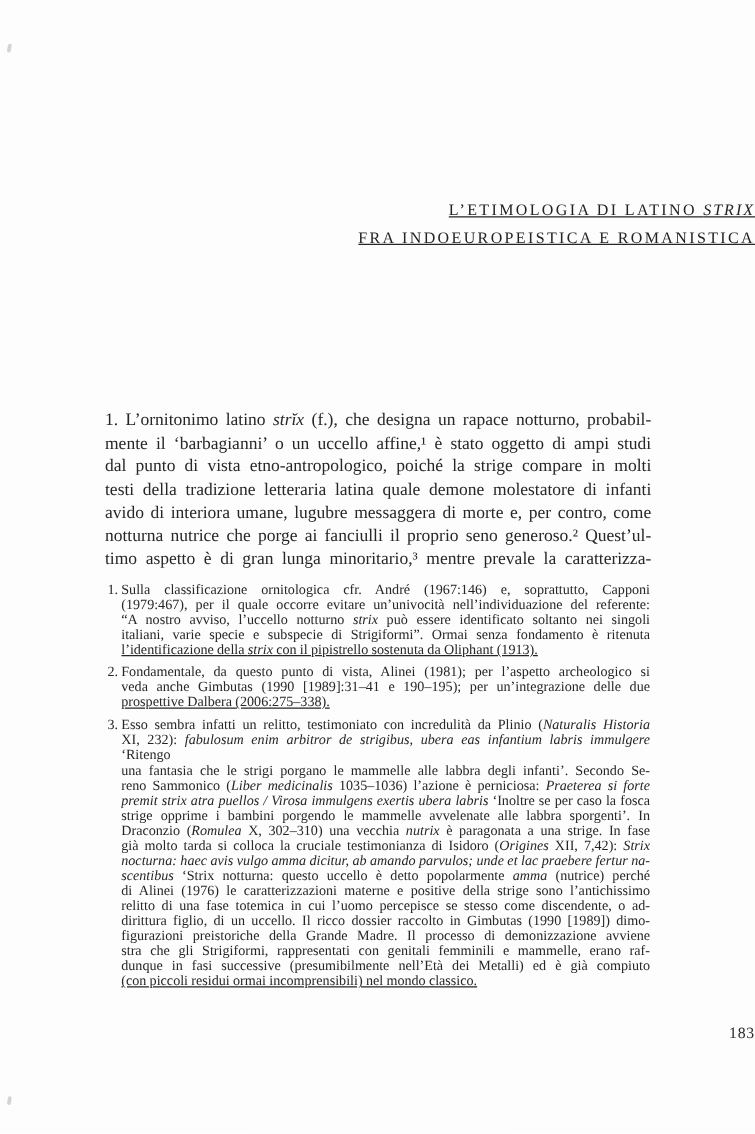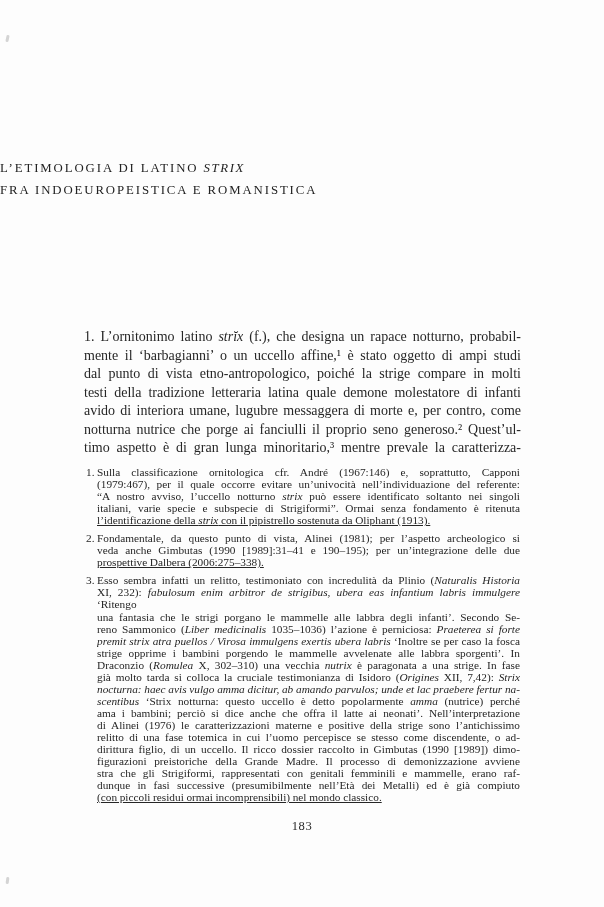--- a/index.html
+++ b/index.html
@@ -11,21 +11,22 @@
   .page {
     position: relative;
     width: 604px; height: 907px;
     background: #fdfdfd;
     color: #262626;
     overflow: hidden;
   }
   .title-block {
     position: absolute;
     left: 0; right: 0; top: 157px;
-    text-align: left;
+    text-align: right;
+    text-decoration: underline;
   }
   .title-line {
     font-size: 12.8px;
     letter-spacing: 1.9px;
     line-height: 22px;
     color: #222222;
     white-space: nowrap;
   }
   .title-line i { letter-spacing: 1.6px; }
   .main-text {
@@ -49,21 +50,21 @@
   .fn-num { position: absolute; left: 0; top: 0; }
   .tl {
     text-align: justify;
     text-align-last: justify;
     overflow: hidden;
   }
   .tl.ll { text-align-last: left; text-decoration: underline; }
   .page-number {
     position: absolute;
     left: 0; right: 0; top: 819px;
-    text-align: center;
+    text-align: right;
     font-size: 12.6px;
     letter-spacing: 0.6px;
     color: #2a2a2a;
   }
   .artifact {
     position: absolute;
     width: 3px; height: 7px;
     background: #c9c9c9;
     border-radius: 2px;
     opacity: 0.8;
@@ -113,21 +114,20 @@
         <div class="tl">Esso sembra infatti un relitto, testimoniato con incredulità da Plinio (<i>Naturalis Historia</i></div>
         <div class="tl">XI, 232): <i>fabulosum enim arbitror de strigibus, ubera eas infantium labris immulgere</i> ‘Ritengo</div>
         <div class="tl">una fantasia che le strigi porgano le mammelle alle labbra degli infanti’. Secondo Se-</div>
         <div class="tl">reno Sammonico (<i>Liber medicinalis</i> 1035–1036) l’azione è perniciosa: <i>Praeterea si forte</i></div>
         <div class="tl"><i>premit strix atra puellos / Virosa immulgens exertis ubera labris</i> ‘Inoltre se per caso la fosca</div>
         <div class="tl">strige opprime i bambini porgendo le mammelle avvelenate alle labbra sporgenti’. In</div>
         <div class="tl">Draconzio (<i>Romulea</i> X, 302–310) una vecchia <i>nutrix</i> è paragonata a una strige. In fase</div>
         <div class="tl">già molto tarda si colloca la cruciale testimonianza di Isidoro (<i>Origines</i> XII, 7,42): <i>Strix</i></div>
         <div class="tl"><i>nocturna: haec avis vulgo amma dicitur, ab amando parvulos; unde et lac praebere fertur na-</i></div>
         <div class="tl"><i>scentibus</i> ‘Strix notturna: questo uccello è detto popolarmente <i>amma</i> (nutrice) perché</div>
-        <div class="tl">ama i bambini; perciò si dice anche che offra il latte ai neonati’. Nell’interpretazione</div>
         <div class="tl">di Alinei (1976) le caratterizzazioni materne e positive della strige sono l’antichissimo</div>
         <div class="tl">relitto di una fase totemica in cui l’uomo percepisce se stesso come discendente, o ad-</div>
         <div class="tl">dirittura figlio, di un uccello. Il ricco dossier raccolto in Gimbutas (1990 [1989]) dimo-</div>
         <div class="tl">figurazioni preistoriche della Grande Madre. Il processo di demonizzazione avviene</div>
         <div class="tl">stra che gli Strigiformi, rappresentati con genitali femminili e mammelle, erano raf-</div>
         <div class="tl">dunque in fasi successive (presumibilmente nell’Età dei Metalli) ed è già compiuto</div>
         <div class="tl ll">(con piccoli residui ormai incomprensibili) nel mondo classico.</div>
       </div>
     </div>
 

